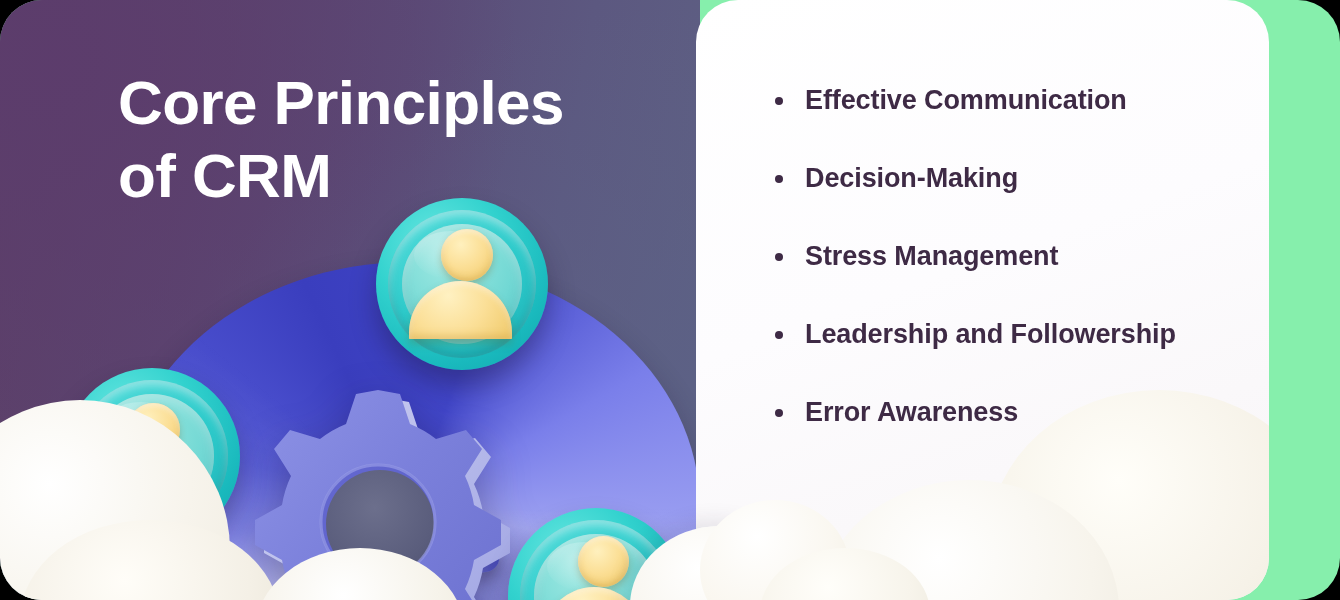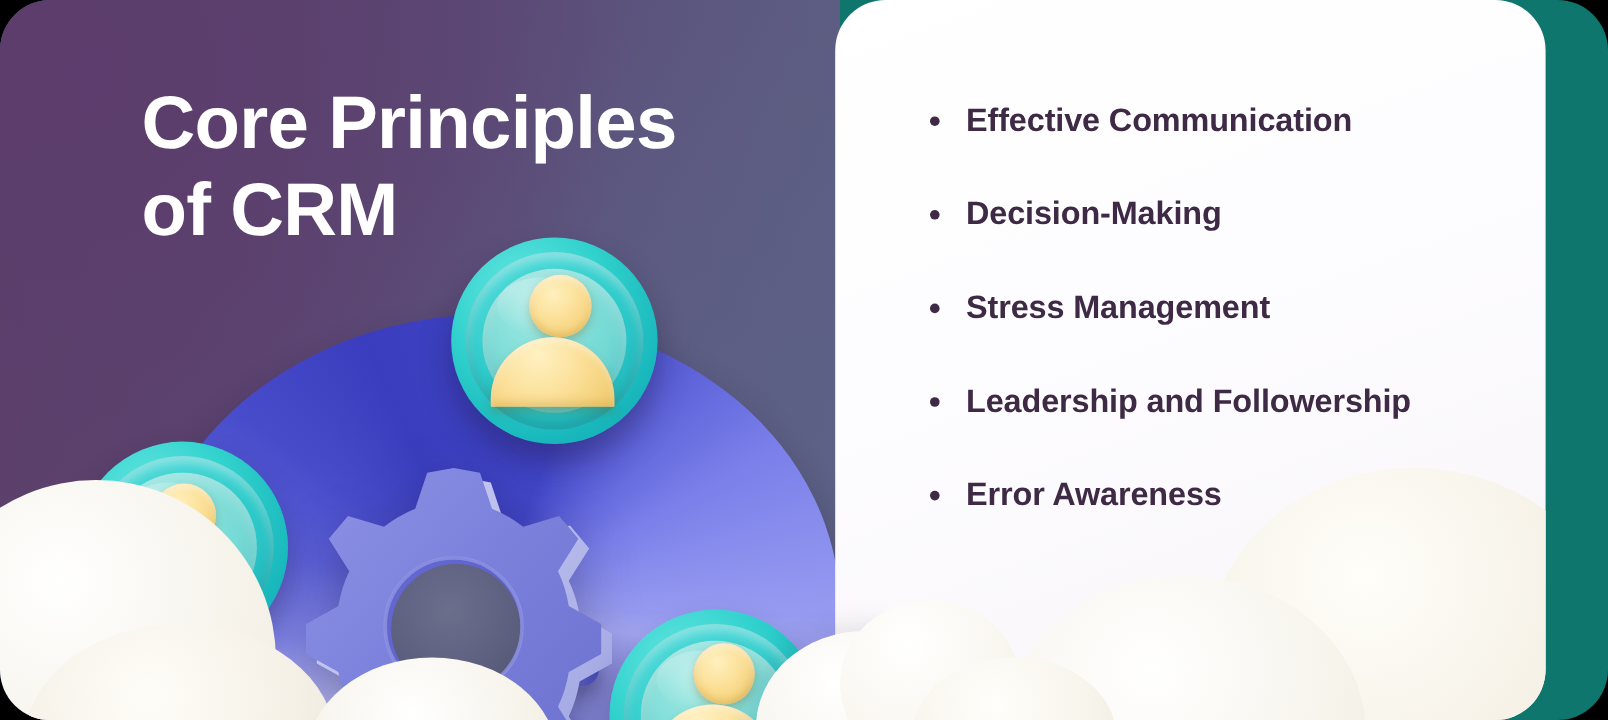--- a/index.html
+++ b/index.html
@@ -15,21 +15,21 @@
     font-family: "Liberation Sans", sans-serif;
   }
 
   
   #slide-card {
     position: relative;
     width: 1340px;
     height: 600px;
     border-radius: 42px;
     overflow: hidden;
-    background: #0f766e;
+    background: #86efac;
   }
 
   
   .left-panel {
     position: absolute;
     left: 0; top: 0;
     width: 700px; height: 600px;
     background: linear-gradient(100deg, #5C4068 0%, #5B4570 28%, #5B4C78 52%, #5C5880 74%, #5E6184 100%);
     overflow: hidden;
   }
@@ -238,21 +238,20 @@
   .right-panel {
     position: absolute;
     left: 696px; top: 0;
     width: 573px; height: 600px;
     background: linear-gradient(160deg, #FFFFFF 0%, #FDFCFE 45%, #F7F4F6 100%);
     border-top-left-radius: 42px;
     border-top-right-radius: 42px;
     border-bottom-right-radius: 42px;
     overflow: hidden;
     z-index: 30;
-    padding-left: 19px;
   }
   .panel-blob {
     position: absolute;
     border-radius: 50%;
     pointer-events: none;
   }
   .panel-blob-a {
     right: -60px; bottom: -90px;
     width: 340px; height: 300px;
     background: radial-gradient(circle at 38% 30%, #FFFEF9 0%, #F6F2E8 55%, #EAE5D6 100%);

